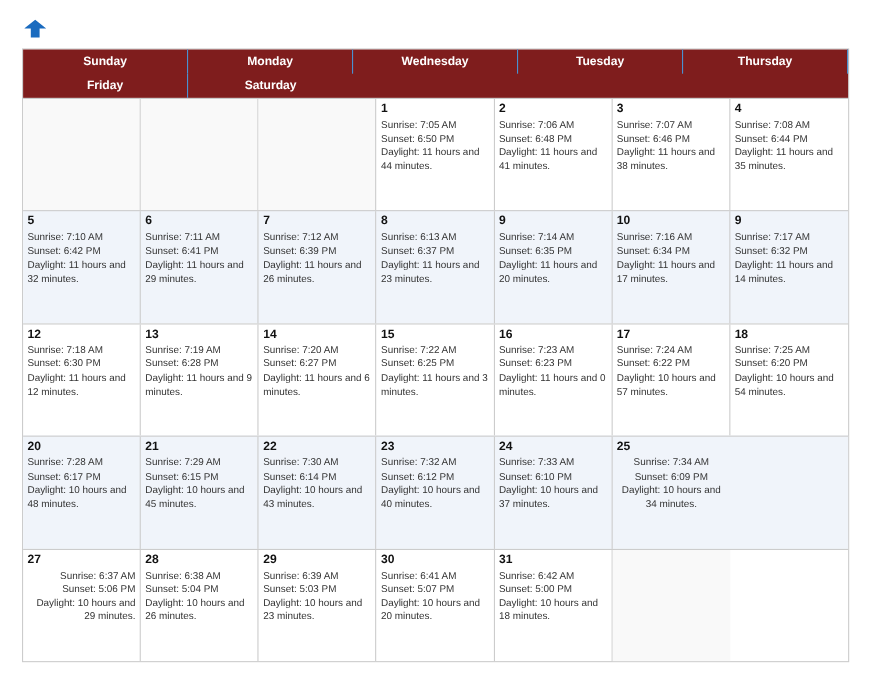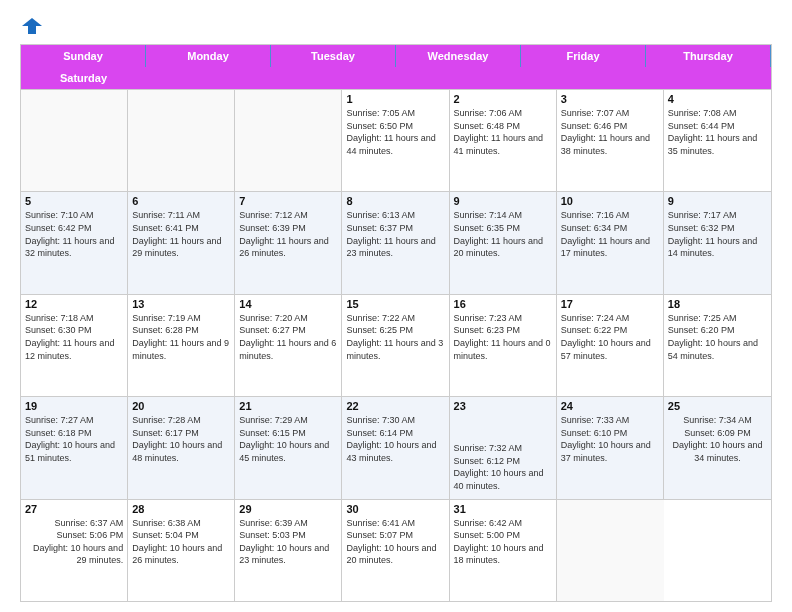--- a/index.html
+++ b/index.html
@@ -49,22 +49,22 @@
       margin-top: 2px;
     }
     .calendar {
       flex: 1;
       display: flex;
       flex-direction: column;
       border: 1px solid #ccc;
     }
     .cal-header {
       display: grid;
-      grid-template-columns: repeat(6, 1fr);
-      background: #d946ef;
+      grid-template-columns: repeat(5, 1fr);
+      background: #7f1d1d;
     }
     .cal-header-cell {
       color: #fff;
       font-size: 11px;
       font-weight: bold;
       padding: 5px 4px;
       text-align: center;
       border-right: 1px solid #4a90d0;
     }
     .cal-header-cell:last-child { border-right: none; }
@@ -122,24 +122,24 @@
     <div class="title-block">
       <div class="month-title"></div>
       <div class="location"></div>
     </div>
   </div>
 
   <div class="calendar">
     <div class="cal-header">
     <div class="cal-header-cell">Sunday</div>
         <div class="cal-header-cell">Monday</div>
+        <div class="cal-header-cell">Wednesday</div>
         <div class="cal-header-cell">Tuesday</div>
-        <div class="cal-header-cell">Wednesday</div>
+        <div class="cal-header-cell">Thursday</div>
         <div class="cal-header-cell">Friday</div>
-        <div class="cal-header-cell">Thursday</div>
         <div class="cal-header-cell">Saturday</div>
       </div>
     <div class="cal-body">
     <div class="cal-row">
           <div class="cal-cell empty"></div>
           <div class="cal-cell empty"></div>
           <div class="cal-cell empty"></div>
           <div class="cal-cell">
             <div class="cell-day">1</div>
             <div class="cell-info" style="white-space: pre-line;">Sunrise: 7:05 AM
@@ -248,46 +248,40 @@
           </div>
           <div class="cal-cell">
             <div class="cell-day">18</div>
             <div class="cell-info" style="white-space: pre-line;">Sunrise: 7:25 AM
 Sunset: 6:20 PM
 Daylight: 10 hours and 54 minutes.</div>
           </div>
         </div>
         <div class="cal-row row-alt">
           <div class="cal-cell">
-            <div class="cell-day">19</div>
-            <div class="cell-info" style="white-space: pre-line;">Sunrise: 7:27 AM
-Sunset: 6:18 PM
-Daylight: 10 hours and 51 minutes.</div>
-          </div>
-          <div class="cal-cell">
             <div class="cell-day">20</div>
             <div class="cell-info" style="white-space: pre-line;">Sunrise: 7:28 AM
 Sunset: 6:17 PM
 Daylight: 10 hours and 48 minutes.</div>
           </div>
           <div class="cal-cell">
             <div class="cell-day">21</div>
             <div class="cell-info" style="white-space: pre-line;">Sunrise: 7:29 AM
 Sunset: 6:15 PM
 Daylight: 10 hours and 45 minutes.</div>
           </div>
           <div class="cal-cell">
             <div class="cell-day">22</div>
             <div class="cell-info" style="white-space: pre-line;">Sunrise: 7:30 AM
 Sunset: 6:14 PM
 Daylight: 10 hours and 43 minutes.</div>
           </div>
           <div class="cal-cell">
             <div class="cell-day">23</div>
-            <div class="cell-info" style="white-space: pre-line; margin-top: 28px;">Sunrise: 7:32 AM
+            <div class="cell-info" style="white-space: pre-line;">Sunrise: 7:32 AM
 Sunset: 6:12 PM
 Daylight: 10 hours and 40 minutes.</div>
           </div>
           <div class="cal-cell">
             <div class="cell-day">24</div>
             <div class="cell-info" style="white-space: pre-line;">Sunrise: 7:33 AM
 Sunset: 6:10 PM
 Daylight: 10 hours and 37 minutes.</div>
           </div>
           <div class="cal-cell">

